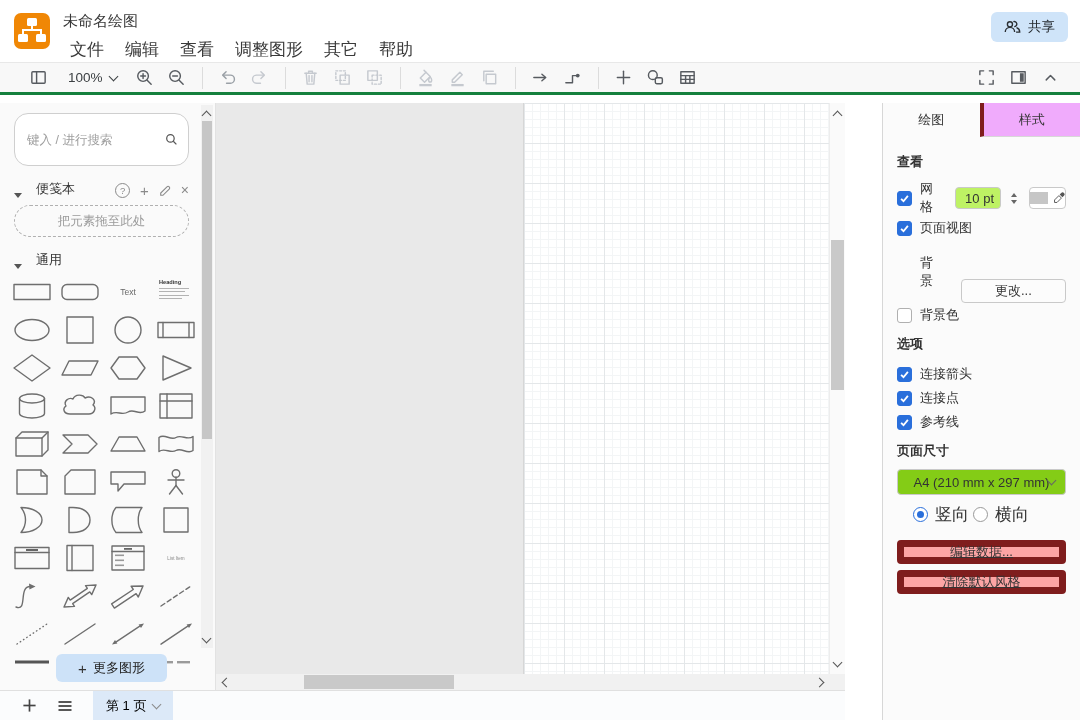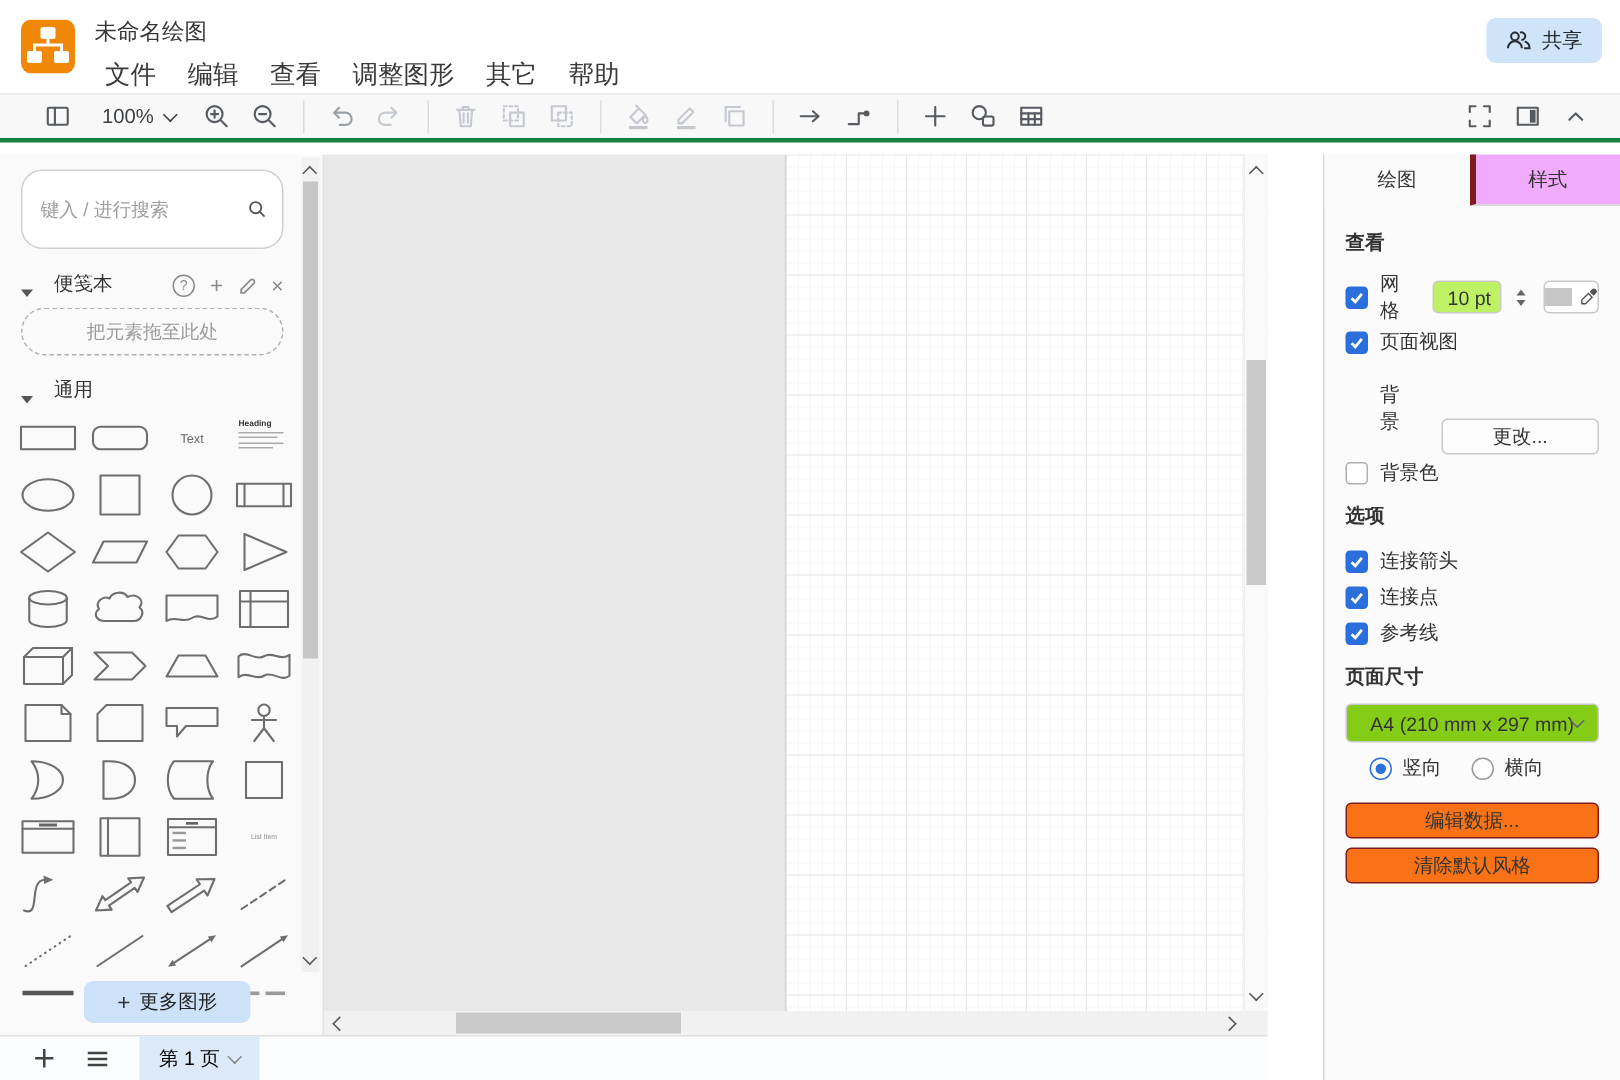--- a/index.html
+++ b/index.html
@@ -99,29 +99,29 @@
   .step-down{border-top:4.5px solid #666;}
   .swatch-btn{width:46px;height:22px;box-sizing:border-box;border:1px solid #c9c9c9;border-radius:4px;background:#fff;
               display:flex;align-items:center;justify-content:center;gap:5px;}
   .swatch{width:18px;height:12px;background:#c6c6c6;}
   .indent{margin-left:23px;}
   .change-btn{width:110px;height:24px;box-sizing:border-box;border:1px solid #c9c9c9;border-radius:4px;background:#fcfcfc;
               display:flex;align-items:center;justify-content:center;font-size:13px;color:#333;margin-top:39px;}
   .fselect{position:relative;height:26px;box-sizing:border-box;border:1px solid #c9c9c9;border-radius:4px;background:#84cc16;
            display:flex;align-items:center;justify-content:center;font-size:13px;color:#333;margin:2px 0 8px;}
   .fselect .chev{position:absolute;right:10px;color:#666;}
-  .radio-row{display:flex;align-items:center;gap:20px;margin:2px 0 10px 16px;font-size:13px;}
+  .radio-row{display:flex;align-items:center;gap:4px;margin:2px 0 10px 16px;font-size:17px;}
   .radio-opt{display:flex;align-items:center;gap:7px;}
   .radio{width:15px;height:15px;box-sizing:border-box;border:1px solid #9a9a9a;border-radius:50%;background:#fff;
          display:flex;align-items:center;justify-content:center;flex:none;}
   .radio .dot{display:none;width:7px;height:7px;border-radius:50%;background:#2a6fdb;}
   .radio.selected{border:1.5px solid #2a6fdb;}
   .radio.selected .dot{display:block;}
-  .panel-btn{height:24px;box-sizing:border-box;border:1px solid #7f1d1d;border-radius:4px;background:#f97316;
-             display:flex;align-items:center;justify-content:center;font-size:13px;color:#333;margin-top:6px;}
+  .panel-btn{height:24px;box-sizing:border-box;border:7px solid #7f1d1d;border-radius:4px;background:#fca5a5;
+             display:flex;align-items:center;justify-content:center;font-size:13px;color:#333;margin-top:6px;text-decoration:underline;}
   .panel-btn.first{margin-top:14px;}
 
   
   .footer{position:absolute;left:0;right:235px;bottom:0;height:30px;background:#fbfcfd;box-sizing:border-box;
           border-top:1px solid #e0e0e0;display:flex;align-items:center;}
   .ft-btn{color:#444;display:flex;align-items:center;justify-content:center;}
   .ft-plus{margin-left:22px;}
   .ft-pages{margin-left:20px;}
   .page-tab{margin-left:20px;height:30px;padding:0 13px;background:#dce9f8;display:flex;align-items:center;gap:7px;
             font-size:13px;color:#000000;}

